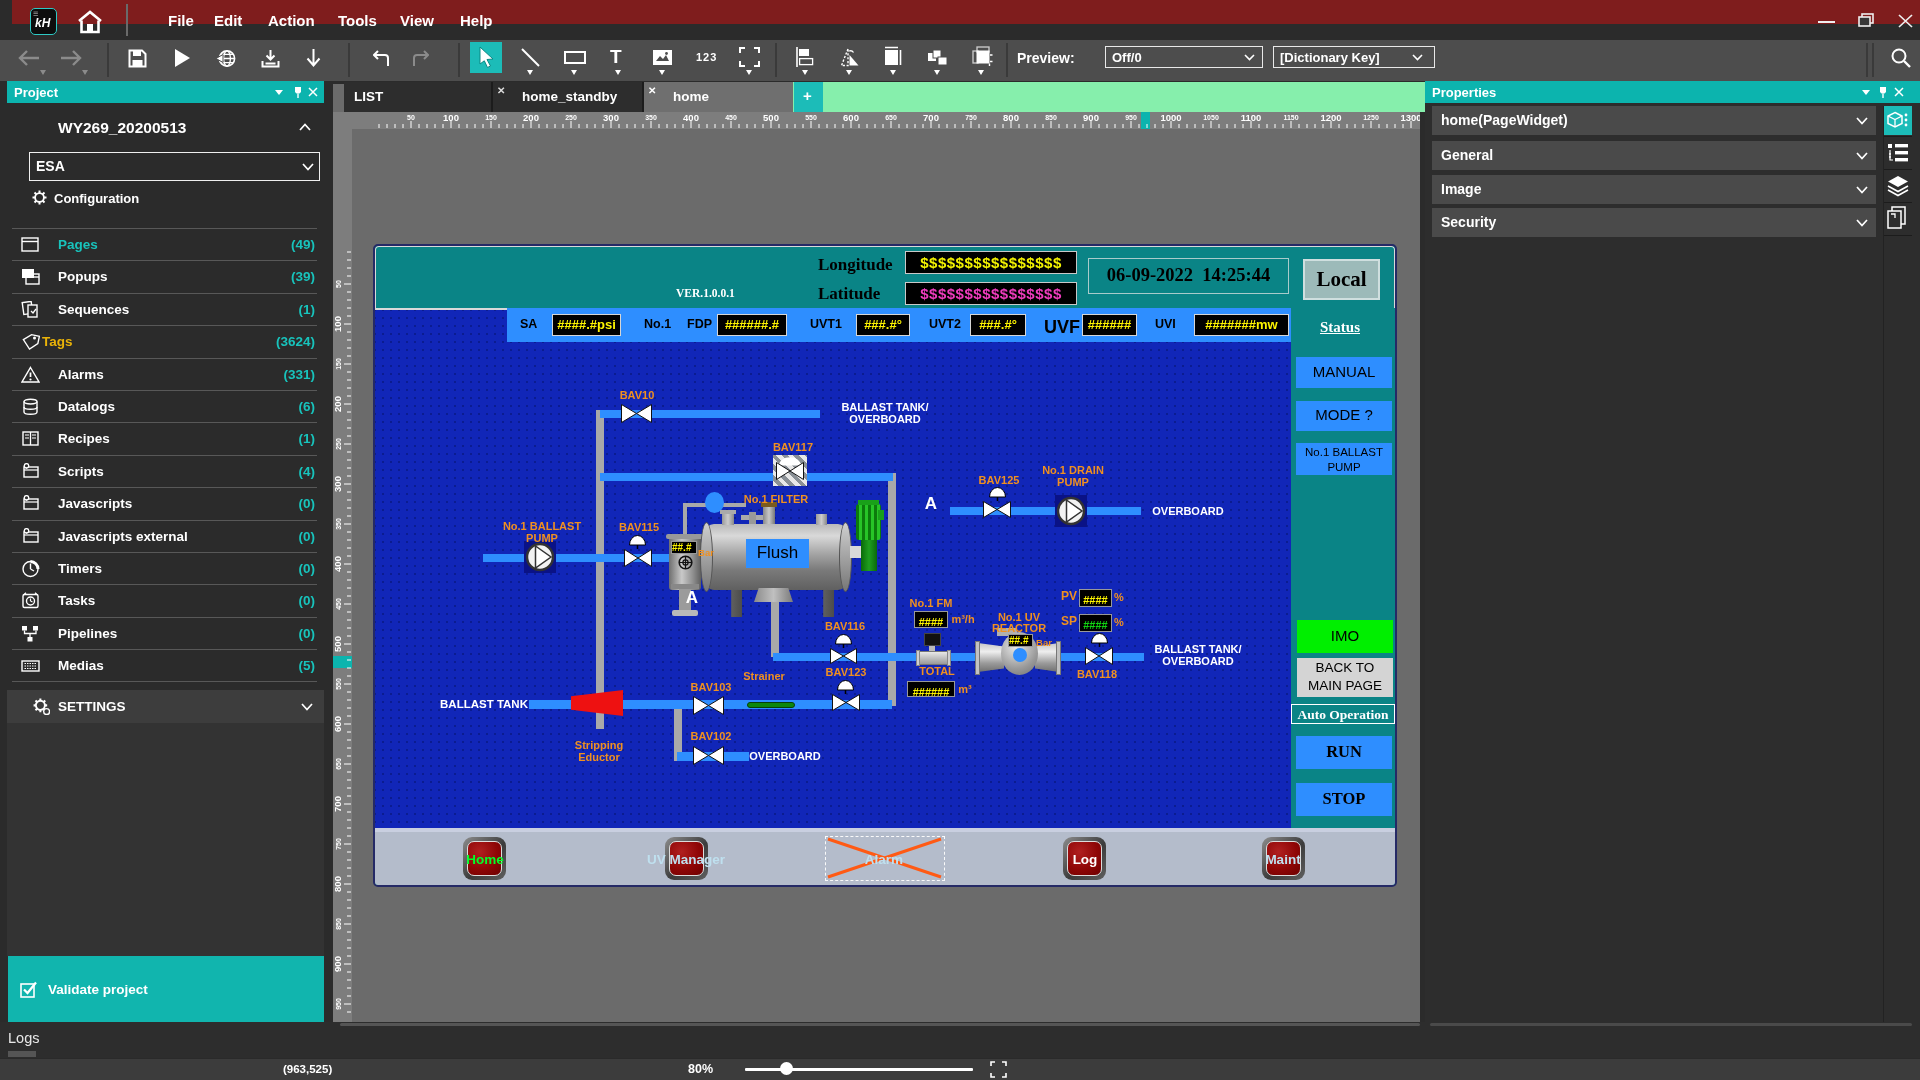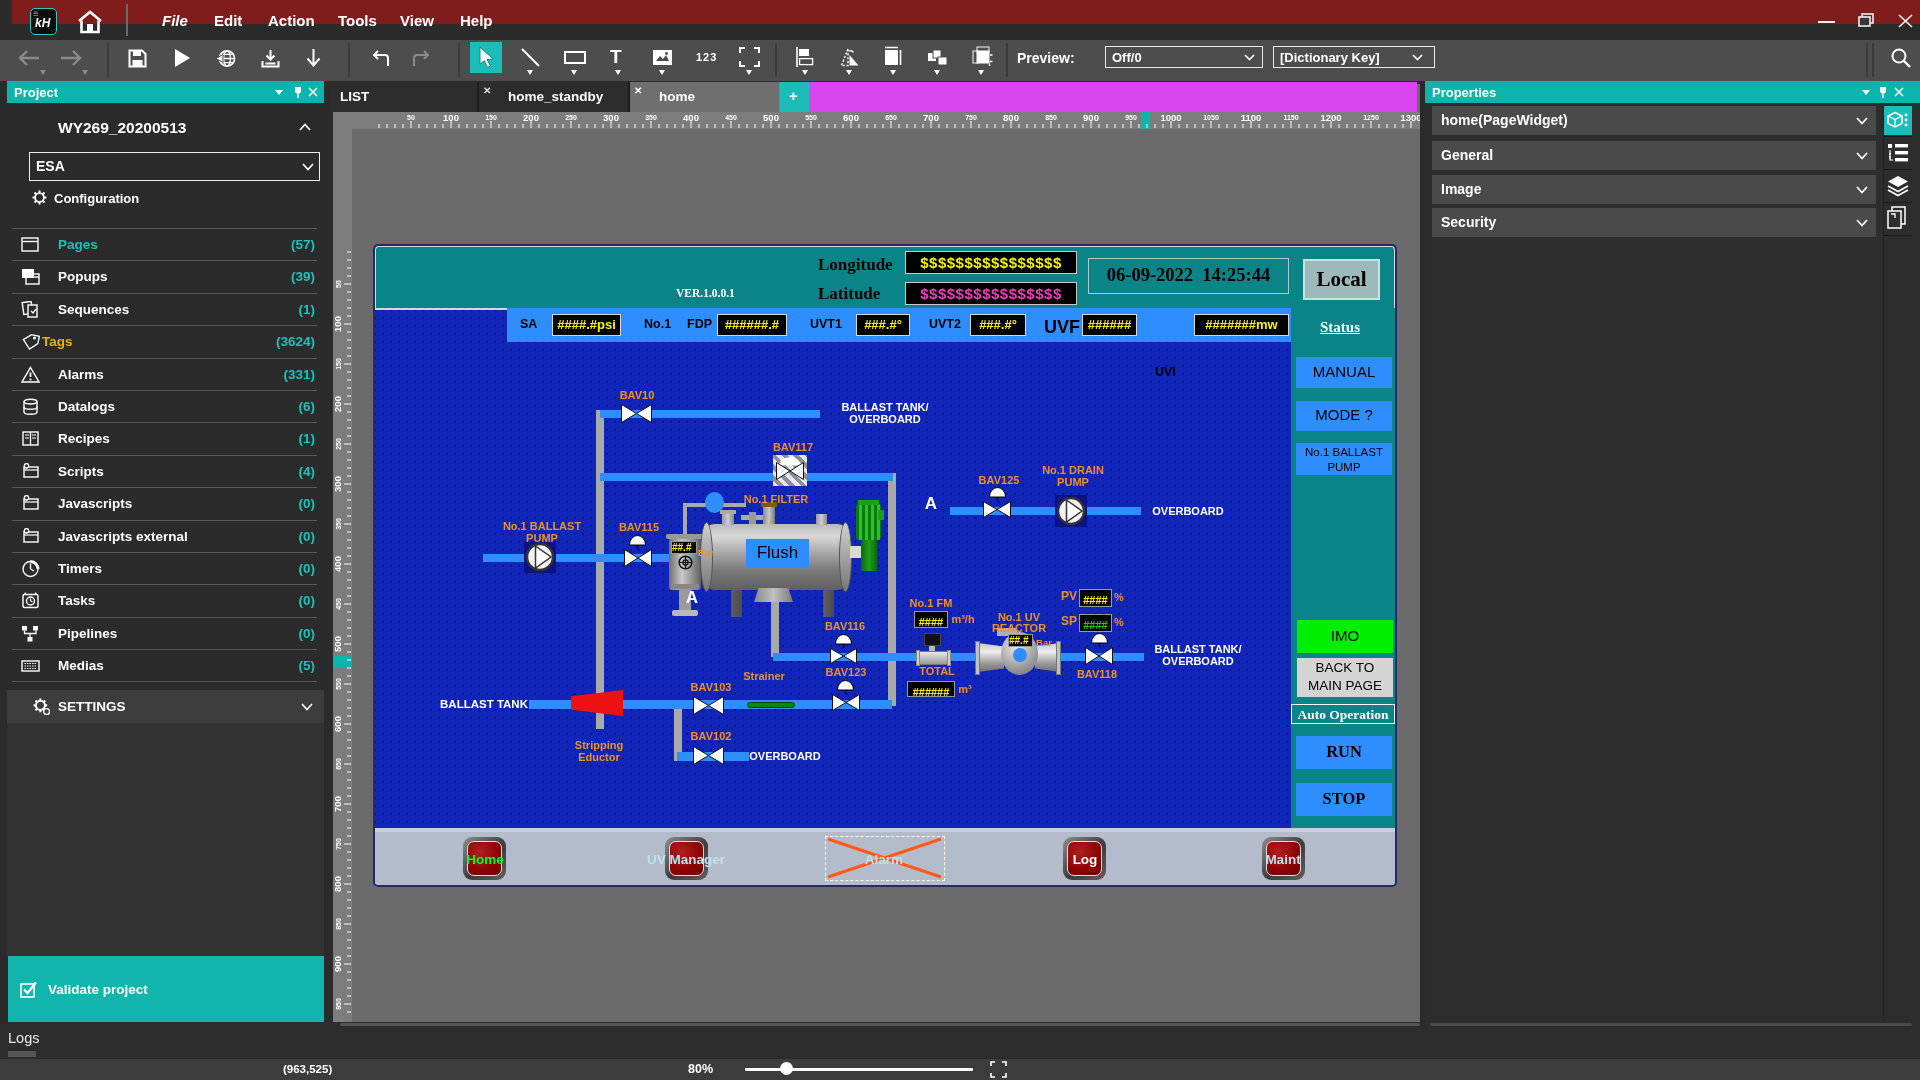--- a/index.html
+++ b/index.html
@@ -29,21 +29,21 @@
     <div class="ab" style="left:4px;top:7px;color:#fff;font-size:12px;font-weight:700;font-style:italic;">kH</div>
   </div>
 
   <svg class="ab" style="left:64px;top:10px;" width="28" height="24" viewBox="0 0 28 24">
     <path d="M3 11 L14 2 L25 11" fill="none" stroke="#fff" stroke-width="2.6"></path>
     <path d="M5.5 10.5 V22 H22.5 V10.5" fill="none" stroke="#fff" stroke-width="2.6"></path>
     <rect x="11" y="14" width="6" height="8" fill="#fff"></rect>
   </svg>
   <div class="ab" style="left:114px;top:4px;width:2px;height:32px;background:#6a6a6a;"></div>
   <div class="ab" style="left:0;top:0;width:1920px;height:40px;color:#fff;font-size:15px;font-weight:700;">
-    <span class="ab" style="left:150px;top:12px;font-style:italic;">File</span>
+    <span class="ab" style="left:156px;top:12px;">File</span>
     <span class="ab" style="left:202px;top:12px;">Edit</span>
     <span class="ab" style="left:256px;top:12px;">Action</span>
     <span class="ab" style="left:326px;top:12px;">Tools</span>
     <span class="ab" style="left:388px;top:12px;">View</span>
     <span class="ab" style="left:448px;top:12px;">Help</span>
   </div>
 
   <div class="ab" style="left:1806px;top:21px;width:17px;height:2px;background:#efefef;"></div>
   <svg class="ab" style="left:1846px;top:13px;" width="17" height="15" viewBox="0 0 17 15">
     <rect x="4" y="1" width="11" height="9" fill="none" stroke="#efefef" stroke-width="1.6"></rect>
@@ -224,21 +224,21 @@
   </svg>
   <span class="ab" style="left:47px;top:110px;color:#fff;font-size:13px;font-weight:700;">Configuration</span>
   <div class="ab" style="left:5px;top:147px;width:305px;height:32px;border-top:1px solid #585858;text-align:right;">
     <div class="ab" style="left:9px;top:7px;">
         <svg width="19" height="18" viewBox="0 0 19 18" style="margin:0;">
           <rect x="1" y="2" width="16" height="13" fill="none" stroke="#fff" stroke-width="1.4"></rect>
           <path d="M1 5.5 H17" stroke="#fff" stroke-width="1.4"></path>
         </svg>
       </div>
     <span class="ab" style="left:46px;top:8px;color:#18c3bc;font-size:13.5px;font-weight:700;">Pages</span>
-    <span class="ab" style="right:2px;top:8px;color:#18c3bc;font-size:13.5px;font-weight:700;">(57)</span>
+    <span class="ab" style="right:2px;top:8px;color:#18c3bc;font-size:13.5px;font-weight:700;">(49)</span>
   </div>
   <div class="ab" style="left:5px;top:179px;width:305px;height:32px;border-top:1px solid #585858;">
     <div class="ab" style="left:9px;top:7px;">
         <svg width="19" height="18" viewBox="0 0 19 18" style="margin:0;">
           <rect x="1" y="1" width="12" height="9" fill="#fff"></rect>
           <rect x="5" y="6" width="13" height="10" fill="none" stroke="#fff" stroke-width="1.4"></rect>
           <path d="M5 9 H18" stroke="#fff" stroke-width="1.4"></path>
         </svg>
       </div>
     <span class="ab" style="left:46px;top:8px;color:#fff;font-size:13.5px;font-weight:700;">Popups</span>
@@ -398,21 +398,21 @@
     <svg class="ab" style="left:12px;top:25px;" width="19" height="18" viewBox="0 0 19 18">
       <rect x="1" y="3" width="13" height="13" fill="none" stroke="#fff" stroke-width="1.6"></rect>
       <path d="M4 8.5 L7.5 12 L16 1.5" stroke="#fff" stroke-width="2.2" fill="none"></path>
     </svg>
     <span class="ab" style="left:40px;top:26px;color:#fff;font-size:13.5px;font-weight:700;">Validate project</span>
   </div>
 </div>
 
 <div class="ab" style="left:333px;top:84px;width:1087px;height:938px;background:#6b6b6b;"></div>
 
-<div class="ab" style="left:330px;top:82px;width:1087px;height:30px;background:#d946ef;">
+<div class="ab" style="left:344px;top:82px;width:1087px;height:30px;background:#86efac;">
   <div class="ab" style="left:0;top:0;width:147px;height:30px;background:#2d2d2d;">
     <span class="ab" style="left:10px;top:7px;color:#fff;font-size:13.5px;font-weight:700;">LIST</span>
   </div>
   <div class="ab" style="left:147px;top:0;width:2px;height:30px;background:#1c1c1c;"></div>
   <div class="ab" style="left:149px;top:0;width:149px;height:30px;background:#2d2d2d;">
     <span class="ab" style="left:4px;top:3px;color:#ddd;font-size:10px;font-weight:700;">✕</span>
     <span class="ab" style="left:29px;top:7px;color:#fff;font-size:13.5px;font-weight:700;">home_standby</span>
   </div>
   <div class="ab" style="left:298px;top:0;width:2px;height:30px;background:#1c1c1c;"></div>
   <div class="ab" style="left:300px;top:0;width:149px;height:30px;background:#6f6f6f;">
@@ -734,21 +734,21 @@
     <div class="ab dsp" style="left:45px;top:6px;width:69px;height:22px;"><span>####.#psi</span></div>
     <span class="ab" style="left:137px;top:9px;color:#000;font-size:12.5px;font-weight:700;">No.1</span>
     <span class="ab" style="left:180px;top:9px;color:#000;font-size:12.5px;font-weight:700;">FDP</span>
     <div class="ab dsp" style="left:210px;top:6px;width:70px;height:22px;"><span>######.#</span></div>
     <span class="ab" style="left:303px;top:9px;color:#000;font-size:12.5px;font-weight:700;">UVT1</span>
     <div class="ab dsp" style="left:349px;top:6px;width:54px;height:22px;"><span>###.#°</span></div>
     <span class="ab" style="left:422px;top:9px;color:#000;font-size:12.5px;font-weight:700;">UVT2</span>
     <div class="ab dsp" style="left:463px;top:6px;width:56px;height:22px;"><span>###.#°</span></div>
     <span class="ab" style="left:537px;top:9px;color:#000;font-size:18px;font-weight:700;">UVF</span>
     <div class="ab dsp" style="left:575px;top:6px;width:55px;height:22px;"><span>######</span></div>
-    <span class="ab" style="left:648px;top:9px;color:#000;font-size:12.5px;font-weight:700;margin-top:48px;">UVI</span>
+    <span class="ab" style="left:648px;top:9px;color:#000;font-size:12.5px;font-weight:700;">UVI</span>
     <div class="ab dsp" style="left:687px;top:6px;width:95px;height:22px;"><span>#######mw</span></div>
   </div>
 
   <div class="ab" style="left:916px;top:62px;width:104px;height:520px;background:#0a8486;">
     <span class="ab" style="left:29px;top:11px;color:#fff;font-size:15px;font-weight:700;text-decoration:underline;font-family:'Liberation Serif',serif;">Status</span>
     <div class="ab hbtn" style="left:5px;top:49px;width:96px;height:31px;"><span style="line-height:29px;font-size:15px;">MANUAL</span></div>
     <div class="ab hbtn" style="left:5px;top:93px;width:96px;height:30px;"><span style="line-height:28px;font-size:15px;">MODE ?</span></div>
     <div class="ab hbtn" style="left:5px;top:135px;width:96px;height:32px;"><span style="font-size:11.5px;line-height:15px;display:inline-block;padding-top:2px;">No.1 BALLAST<br>PUMP</span></div>
     <div class="ab" style="left:6px;top:312px;width:96px;height:33px;background:#00ef00;text-align:center;"><span style="color:#000;font-size:15px;line-height:31px;">IMO</span></div>
     <div class="ab" style="left:6px;top:350px;width:96px;height:39px;background:#d4d4d4;text-align:center;"><span style="color:#000;font-size:13.5px;line-height:18px;display:inline-block;padding-top:1px;">BACK TO<br>MAIN PAGE</span></div>

